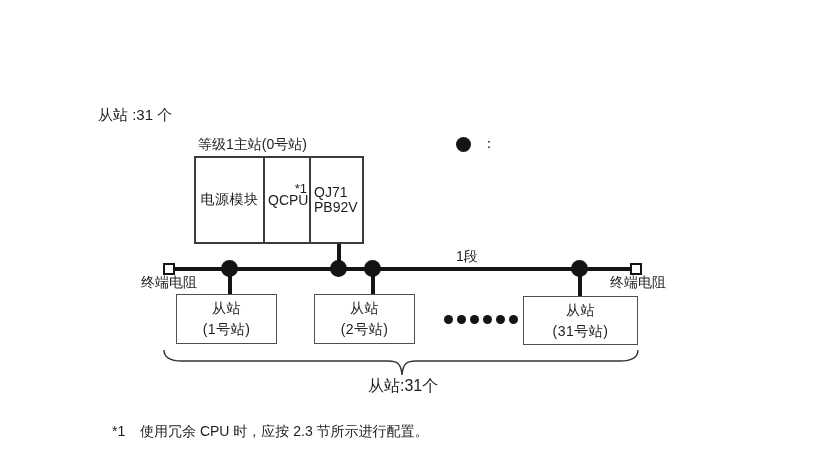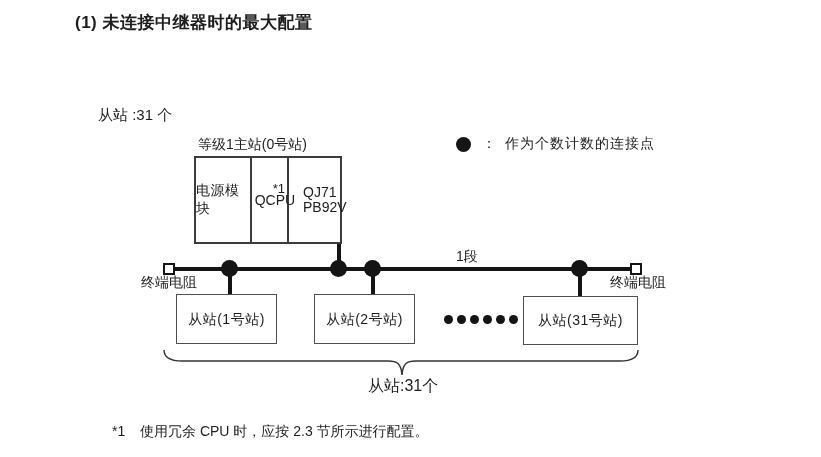--- a/index.html
+++ b/index.html
@@ -13,31 +13,31 @@
   .abs { position:absolute; }
 
   
   .doc-title { left:75px; top:11px; font-size:17px; font-weight:bold; letter-spacing:0.5px; }
   .hline1 { left:98px; top:36px; font-size:15px; }
   .hline2 { left:98px; top:58px; font-size:15px;margin-top:48px; }
 
   
   .master-label { left:198px; top:136px; font-size:14px; }
   .master-box {
-    left:194px; top:156px; width:148px; height:88px;
+    left:194px; top:156px; width:170px; height:88px;
     border:2px solid #3c3c3c; box-sizing:border-box;
     display:flex; background:#ffffff;
   }
   .mcell { box-sizing:border-box; border-right:2px solid #3c3c3c; position:relative; font-size:14px; }
   .mcell:last-child { border-right:none; }
   .mcell-psu { width:69px; display:flex; align-items:center; justify-content:center; letter-spacing:0.5px; }
   .mcell-cpu { width:46px; }
   .mcell-cpu .cpu-text { position:absolute; left:3px; top:50%; transform:translateY(-50%); }
   .mcell-cpu .cpu-sup { position:absolute; right:2px; top:23px; font-size:13px; }
-  .mcell-pb { width:51px; display:flex; flex-direction:column; justify-content:center; padding-left:14px; line-height:1.1; }
+  .mcell-pb { width:51px; display:flex; flex-direction:column; justify-content:center; padding-left:3px; line-height:1.1; }
 
   
   .legend { left:456px; top:135px; display:flex; align-items:center; font-size:14px; }
   .legend-dot { width:15px; height:15px; border-radius:50%; background:#151515; }
   .legend-colon { margin-left:11px; }
   .legend-text { margin-left:9px; letter-spacing:1px; }
 
   
   .busline { left:175px; top:267px; width:457px; height:4px; background:#141414; }
   .term-sq { width:12px; height:12px; box-sizing:border-box; background:#ffffff; border:2px solid #141414; top:263px; }
@@ -56,21 +56,21 @@
 
   .cdot { width:17px; height:17px; border-radius:50%; background:#141414; top:260px; }
   .cdot.d1 { left:221px; }
   .cdot.d2 { left:330px; }
   .cdot.d3 { left:364px; }
   .cdot.d4 { left:571px; }
 
   
   .slave-box {
     box-sizing:border-box; border:1.5px solid #4f4f4f; background:#ffffff;
-    display:flex; flex-direction:row; align-items:center; justify-content:center;
+    display:flex; flex-direction:column; align-items:center; justify-content:center;
     font-size:14px; line-height:1.5; text-align:center; letter-spacing:0.5px;
   }
   .sb1 { left:176px; top:294px; width:101px; height:50px; }
   .sb2 { left:314px; top:294px; width:101px; height:50px; }
   .sb31 { left:523px; top:296px; width:115px; height:49px; }
 
   .ellipsis-dots { left:444px; top:315px; display:flex; gap:4px; }
   .ellipsis-dots i { width:9px; height:9px; border-radius:50%; background:#141414; }
 
   
@@ -80,27 +80,25 @@
   
   .fig-caption { left:290px; top:401px; font-size:15.5px; font-weight:bold; letter-spacing:0.5px; }
   .fn-marker { left:112px; top:423px; font-size:14px; }
   .fn-text { left:140px; top:423px; font-size:14px; }
 </style>
 </head>
 <body>
 
 <div class="canvas">
 
-  <div class="abs doc-title">(1) 未连接中继器时的最大配置</div>
   <div class="abs hline2">从站 :31 个</div>
 
   <div class="abs legend">
     <span class="legend-dot"></span>
     <span class="legend-colon">：</span>
-    <span class="legend-text">作为个数计数的连接点</span>
   </div>
 
   <div class="abs master-label">等级1主站(0号站)</div>
   <div class="abs master-box">
     <div class="mcell mcell-psu">电源模块</div>
     <div class="mcell mcell-cpu">
       <span class="cpu-sup">*1</span>
       <span class="cpu-text">QCPU</span>
     </div>
     <div class="mcell mcell-pb">

